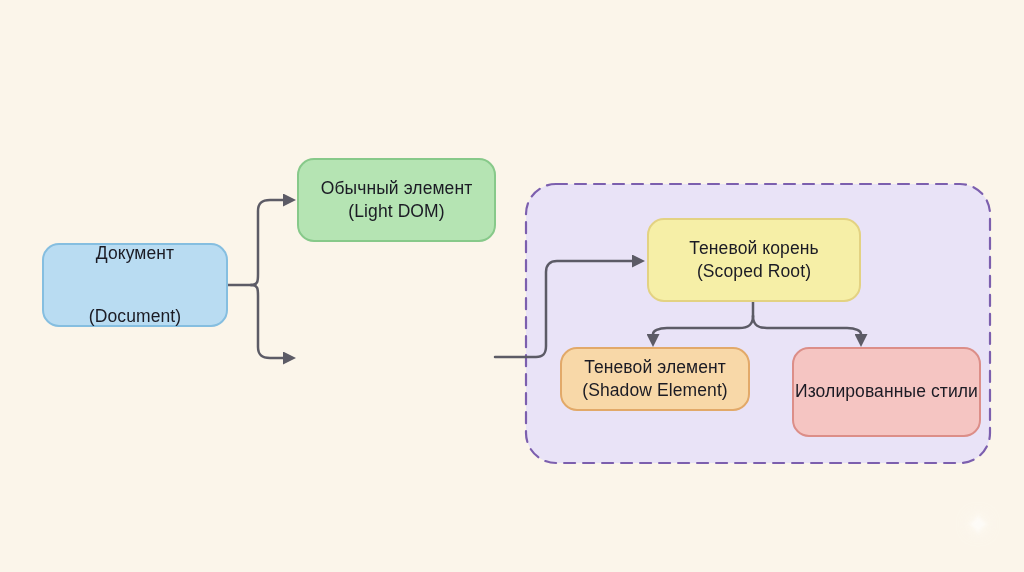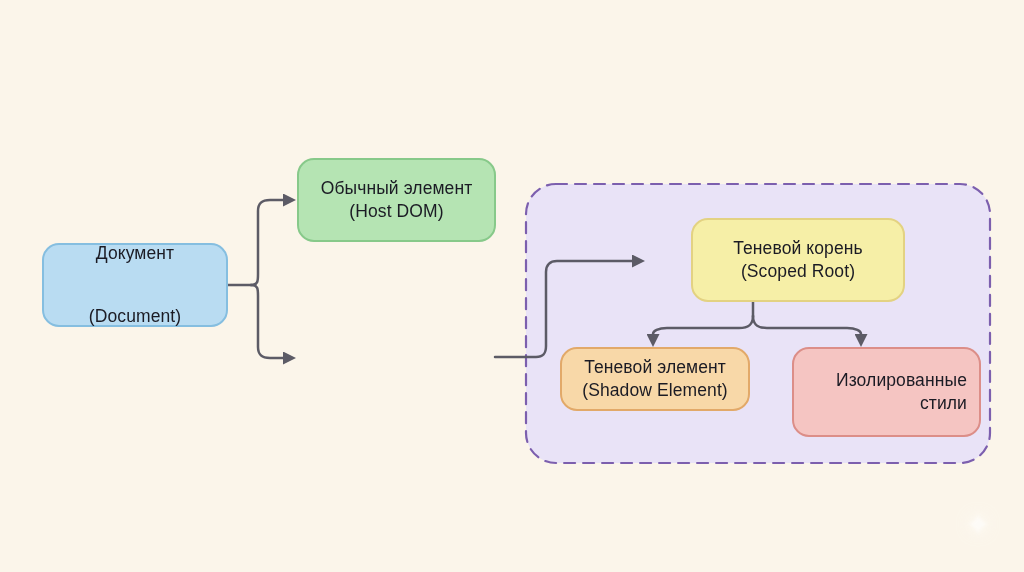--- a/index.html
+++ b/index.html
@@ -38,28 +38,28 @@
   }
   
   .node {
     position: absolute;
     z-index: 2;
     box-sizing: border-box;
     display: flex;
     flex-direction: column;
     align-items: center;
     justify-content: center;
-    text-align: right;
+    text-align: left;
     border-radius: 17px;
     border: 2px solid;
     color: var(--c-text, #1B1B24);
     font-size: 17.5px;
     font-weight: 500;
     line-height: 1.32;
-    padding: 4px 12px;
+    padding: 4px 0;
     letter-spacing: 0.1px;
   }
   .node-document {
     left: 42px; top: 243px; width: 186px; height: 84px;
     background: var(--c-document-fill, #B9DCF2);
     border-color: var(--c-document-border, #85BEE0);
     gap: 40px;
   }
   .node-light-dom {
     left: 297px; top: 158px; width: 199px; height: 84px;
@@ -68,21 +68,20 @@
   }
   .node-shadow-host {
     left: 297px; top: 319px; width: 198px; height: 84px;
     background: var(--c-shadow-host-fill, #DCC5EE);
     border-color: var(--c-shadow-host-border, #AE84D2);
   }
   .node-shadow-root {
     left: 647px; top: 218px; width: 214px; height: 84px;
     background: var(--c-shadow-root-fill, #F6EFA7);
     border-color: var(--c-shadow-root-border, #E3D282);
-    margin-left: 44px;
   }
   .node-shadow-element {
     left: 560px; top: 347px; width: 190px; height: 64px;
     background: var(--c-shadow-element-fill, #F8D8A8);
     border-color: var(--c-shadow-element-border, #E2A969);
   }
   .node-scoped-css {
     left: 768px; top: 347px; width: 189px; height: 90px;
     background: var(--c-scoped-css-fill, #F5C5C2);
     border-color: var(--c-scoped-css-border, #DC8E88);
@@ -135,21 +134,21 @@
     <path class="edge" marker-end="url(#ah)" d="M 753 316 C 753 325 758 328 767 328 L 847 328 C 856 328 861 331 861 334"></path>
   </svg>
 
   <div class="node node-document">
     <div>Документ</div>
     <div>(Document)</div>
   </div>
 
   <div class="node node-light-dom">
     <div>Обычный элемент</div>
-    <div>(Host DOM)</div>
+    <div>(Light DOM)</div>
   </div>
 
 
   <div class="node node-shadow-root">
     <div>Теневой корень</div>
     <div>(Scoped Root)</div>
   </div>
 
   <div class="node node-shadow-element">
     <div>Теневой элемент</div>

